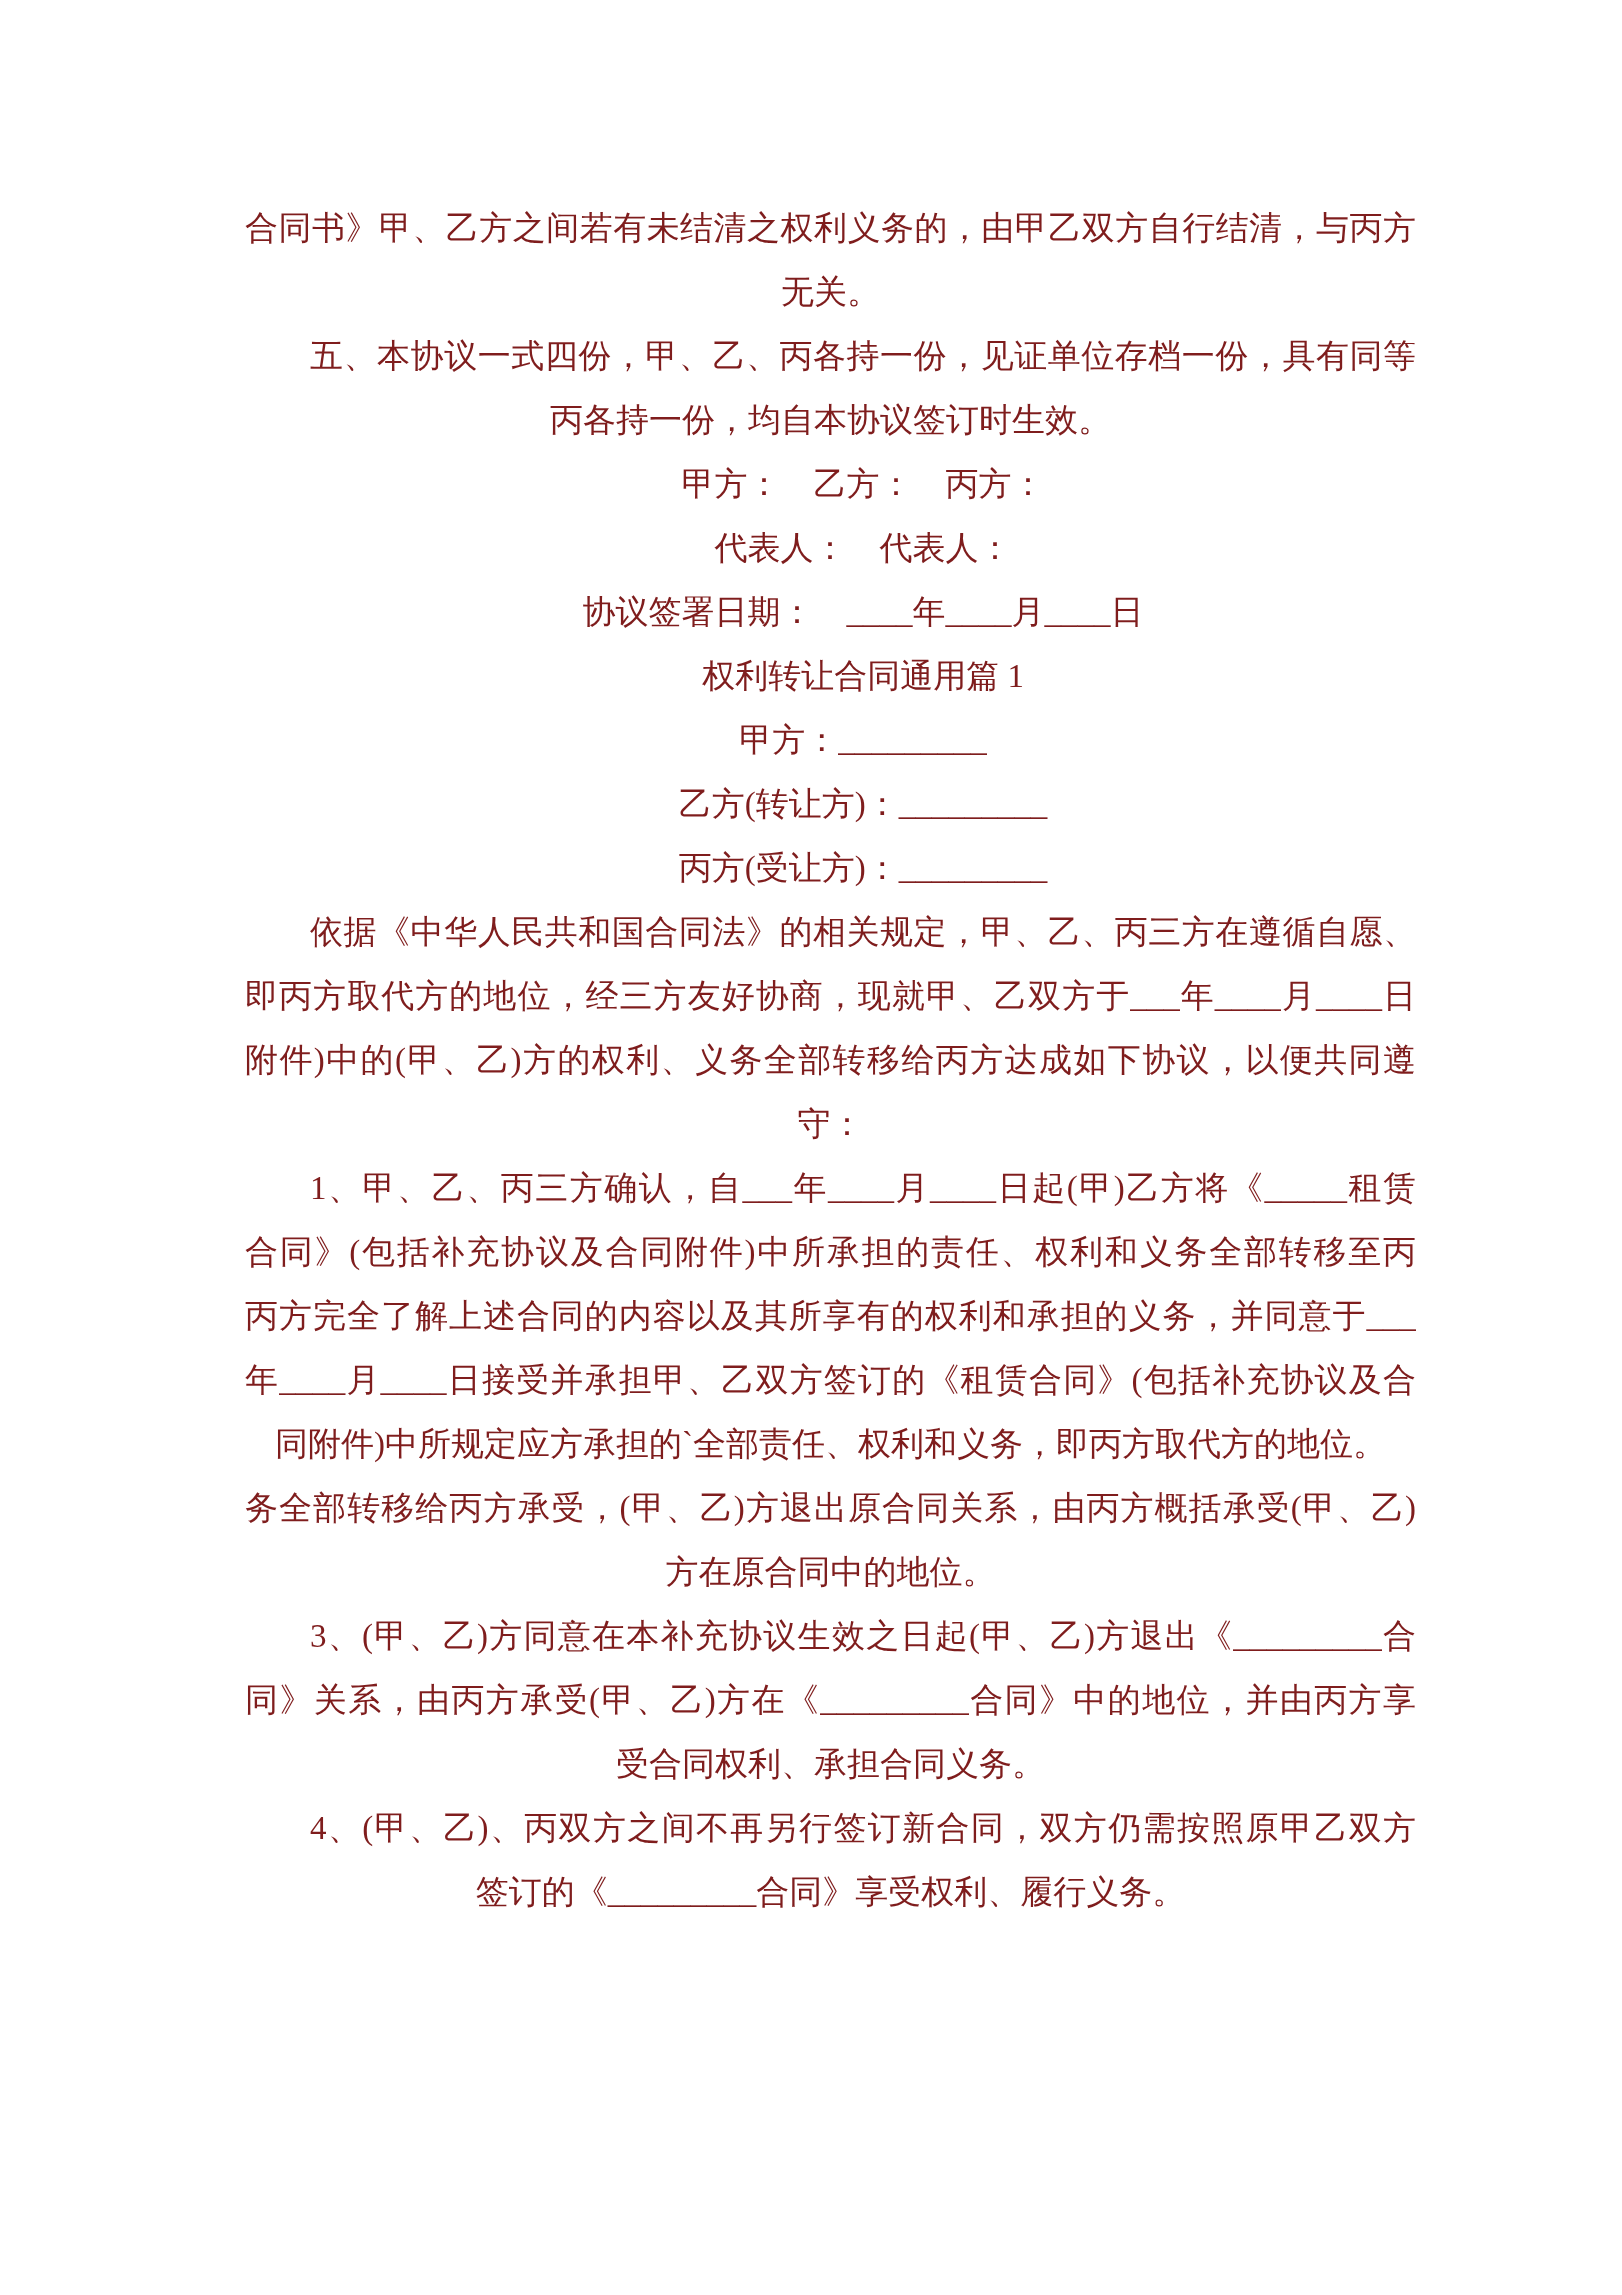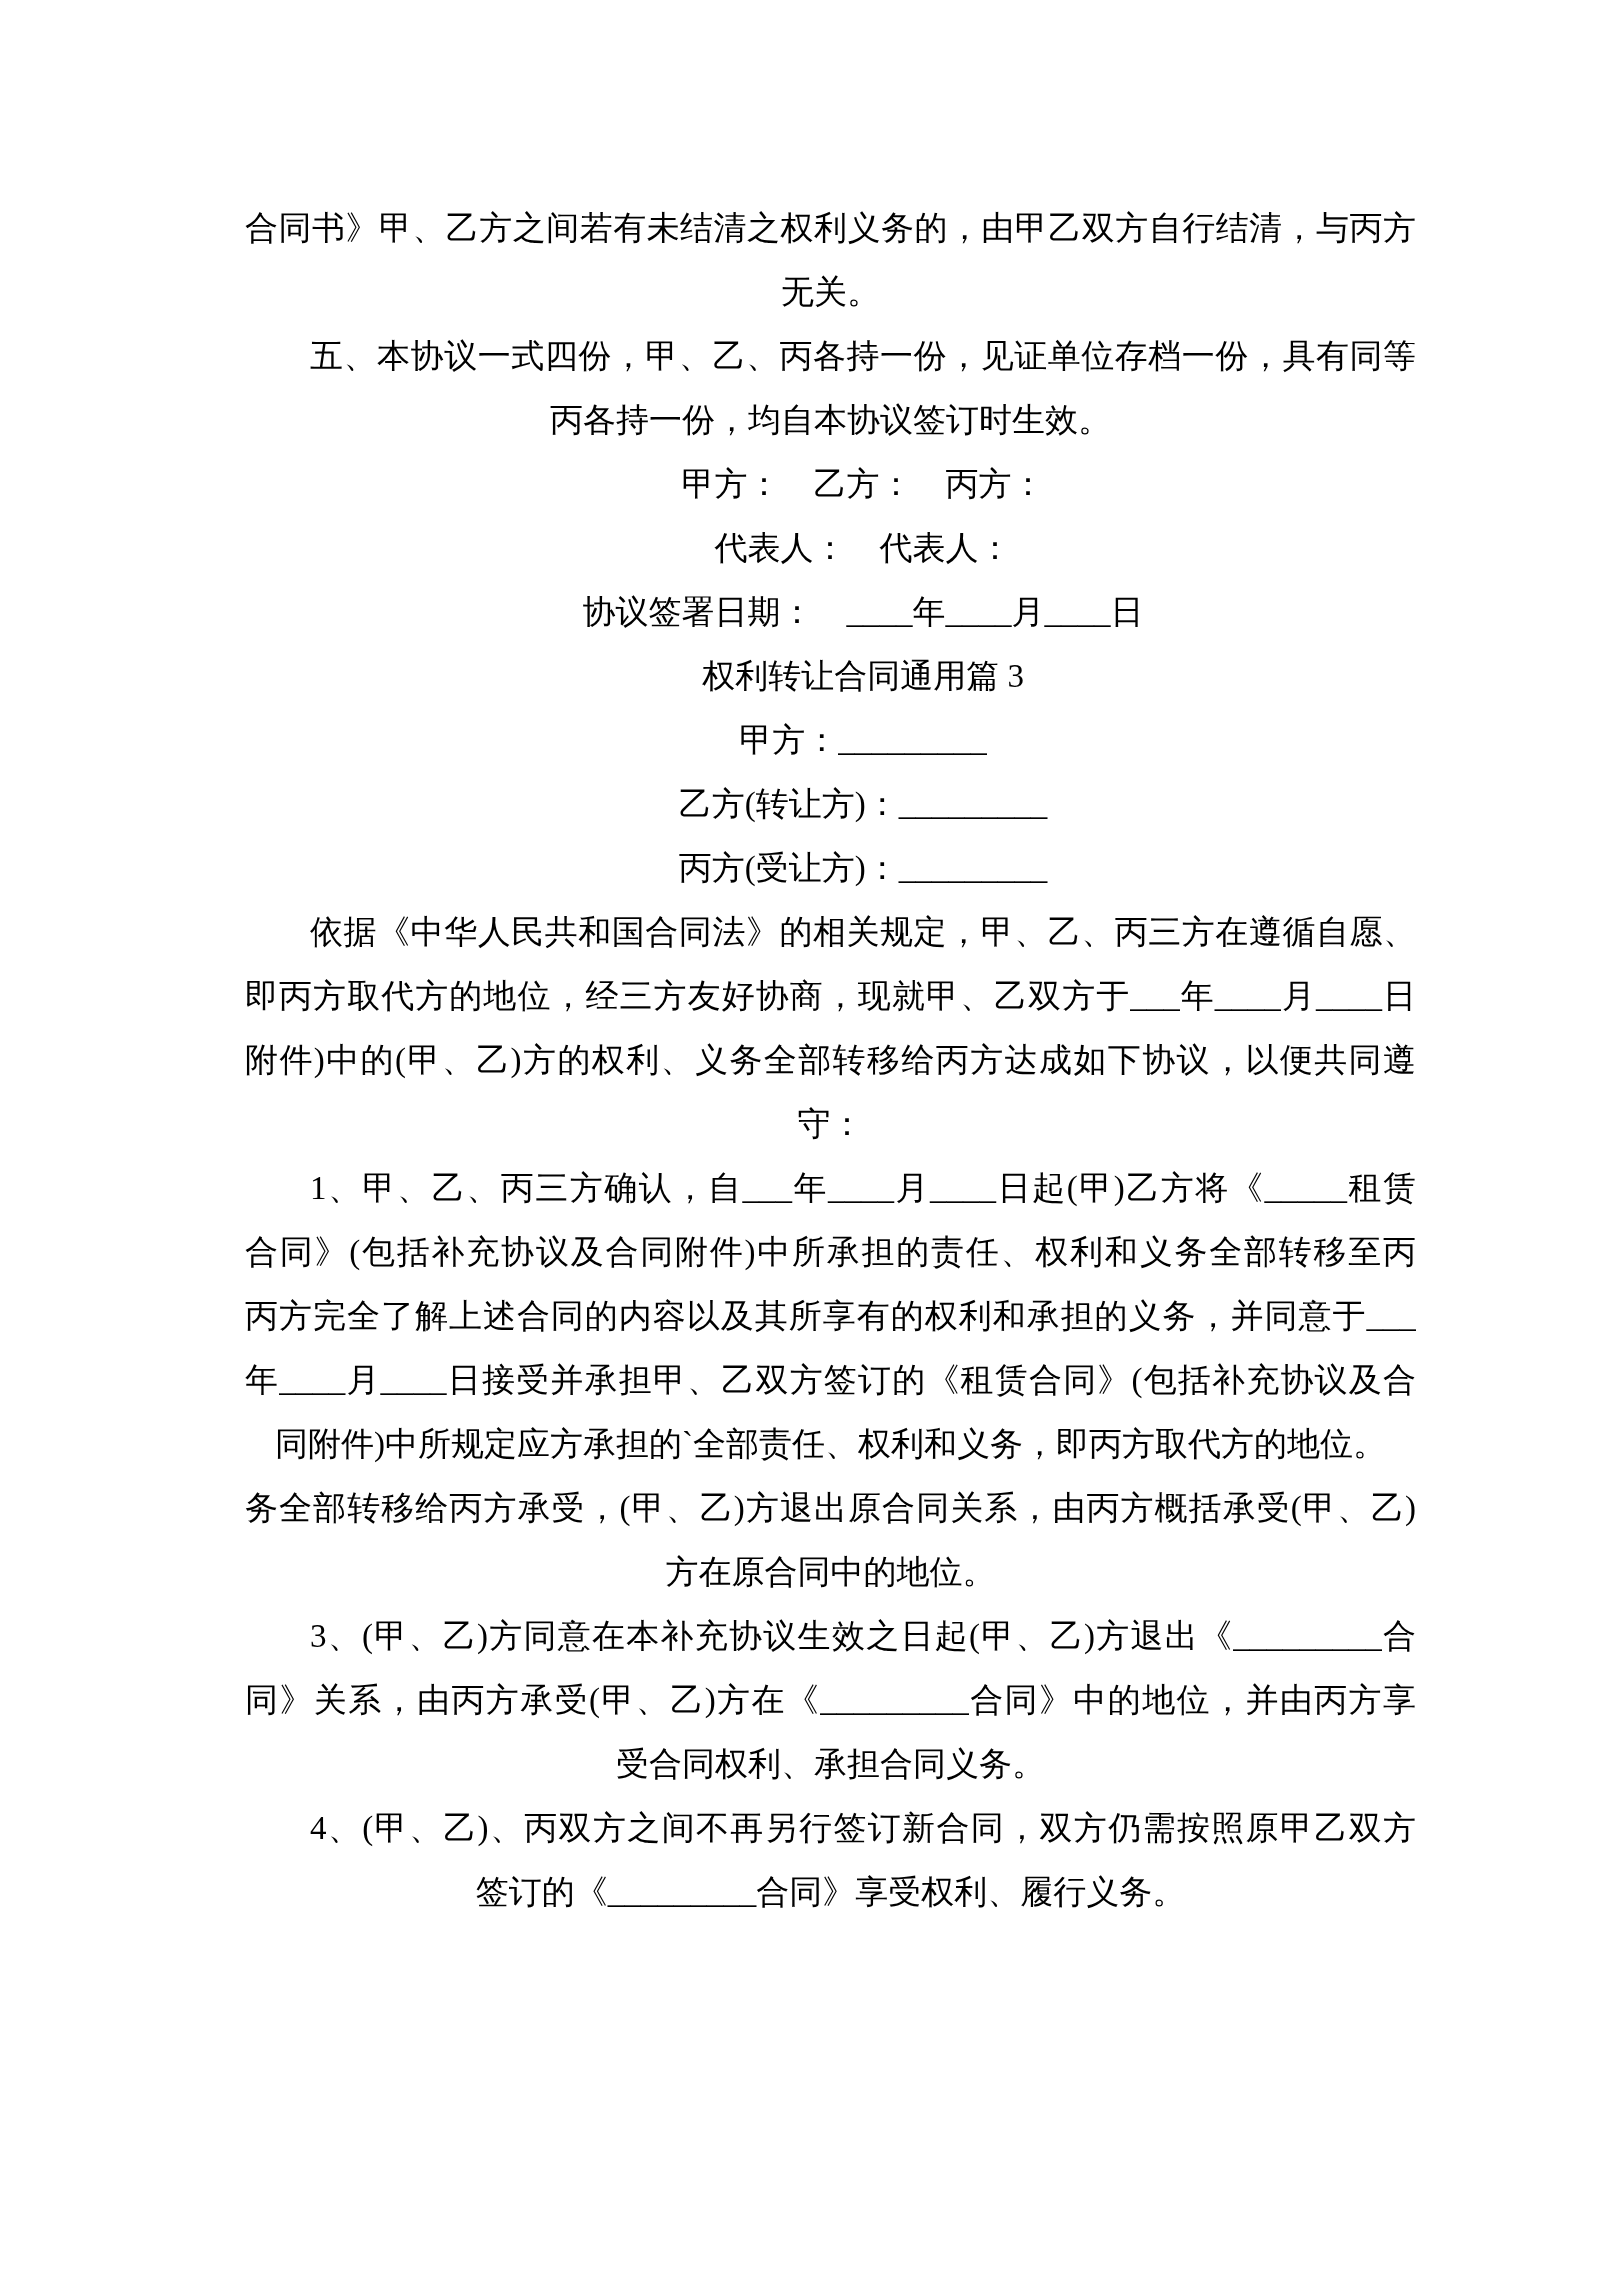--- a/index.html
+++ b/index.html
@@ -20,21 +20,21 @@
     top: 0;
     width: 1623px;
     height: 2295px;
     background: #ffffff;
   }
   .doc {
     position: absolute;
     left: 245px;
     top: 196px;
     width: 1171px;
-    color: #000000;
+    color: #7f1d1d;
     font-size: 33px;
   }
   .line {
     height: 64px;
     line-height: 64px;
     white-space: normal;
     overflow: hidden;
     text-align: center;
   }
   .line.indent {
@@ -50,21 +50,21 @@
 
 <div class="page">
   <div class="doc" id="doc-body">
       <div class="line fill">合同书》甲、乙方之间若有未结清之权利义务的，由甲乙双方自行结清，与丙方</div>
       <div class="line">无关。</div>
       <div class="line indent fill">五、本协议一式四份，甲、乙、丙各持一份，见证单位存档一份，具有同等</div>
       <div class="line">丙各持一份，均自本协议签订时生效。</div>
       <div class="line indent">甲方：　乙方：　丙方：</div>
       <div class="line indent">代表人：　代表人：</div>
       <div class="line indent">协议签署日期：　____年____月____日</div>
-      <div class="line indent">权利转让合同通用篇 3</div>
+      <div class="line indent">权利转让合同通用篇 1</div>
       <div class="line indent">甲方：_________</div>
       <div class="line indent">乙方(转让方)：_________</div>
       <div class="line indent">丙方(受让方)：_________</div>
       <div class="line indent fill">依据《中华人民共和国合同法》的相关规定，甲、乙、丙三方在遵循自愿、</div>
       <div class="line fill">即丙方取代方的地位，经三方友好协商，现就甲、乙双方于___年____月____日签</div>
       <div class="line fill">附件)中的(甲、乙)方的权利、义务全部转移给丙方达成如下协议，以便共同遵</div>
       <div class="line">守：</div>
       <div class="line indent fill">1、甲、乙、丙三方确认，自___年____月____日起(甲)乙方将《_____租赁</div>
       <div class="line fill">合同》(包括补充协议及合同附件)中所承担的责任、权利和义务全部转移至丙方，</div>
       <div class="line fill">丙方完全了解上述合同的内容以及其所享有的权利和承担的义务，并同意于___</div>

